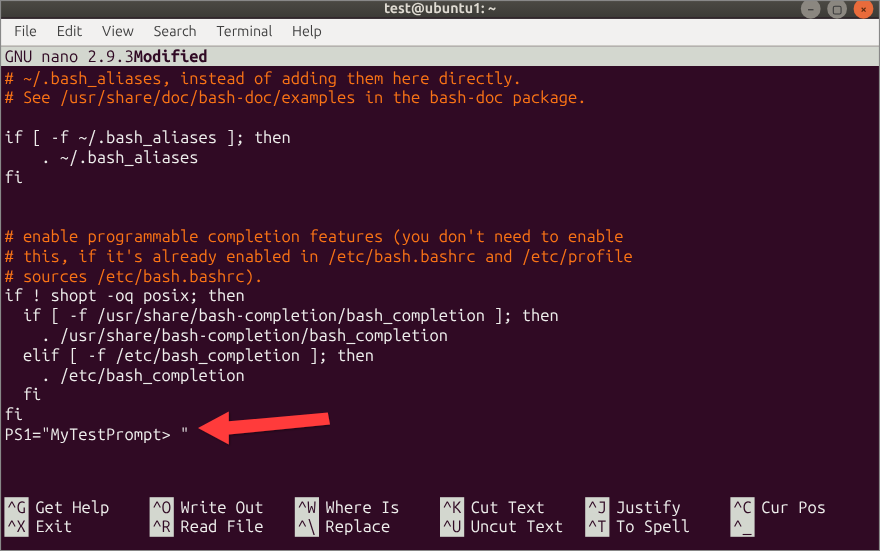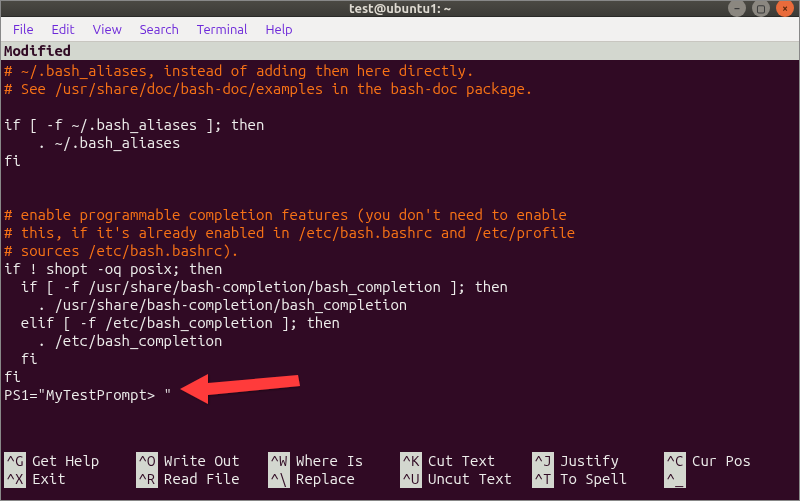--- a/index.html
+++ b/index.html
@@ -45,21 +45,21 @@
     .wc-max { background: #8b8780; }
     .wc-close { background: #e96b3b; color: #5a2a10; }
     .menubar {
       height: 25px;
       background: #f2f1f0;
       display: flex;
       align-items: center;
       padding: 0 4px;
       font-family: "Ubuntu", sans-serif;
       font-size: 13px;
-      color: #6d28d9;
+      color: #404040;
       border-bottom: 1px solid #c8c6c0;
     }
     .menu-item { padding: 3px 9px; cursor: pointer; }
     .terminal {
       background: #300a24;
       color: #eeeeec;
       font-size: 15px;
       line-height: 18px;
       padding: 0;
       height: calc(100% - 53px);
@@ -133,20 +133,21 @@
   <div class="menu-item">File</div>
   <div class="menu-item">Edit</div>
   <div class="menu-item">View</div>
   <div class="menu-item">Search</div>
   <div class="menu-item">Terminal</div>
   <div class="menu-item">Help</div>
 </div>
 
 <div class="terminal">
   <div class="nano-header">
+    <span class="nh-left">GNU nano 2.9.3</span>
     <span class="nh-right">Modified</span>
   </div>
 
   <div class="editor-body" id="editor-body"><div class="line"><span class="comment"># ~/.bash_aliases, instead of adding them here directly.</span></div><div class="line"><span class="comment"># See /usr/share/doc/bash-doc/examples in the bash-doc package.</span></div><div class="line"><span class="code"></span></div><div class="line"><span class="code">if [ -f ~/.bash_aliases ]; then</span></div><div class="line"><span class="code">    . ~/.bash_aliases</span></div><div class="line"><span class="code">fi</span></div><div class="line"><span class="code"></span></div><div class="line"><span class="code"></span></div><div class="line"><span class="comment"># enable programmable completion features (you don't need to enable</span></div><div class="line"><span class="comment"># this, if it's already enabled in /etc/bash.bashrc and /etc/profile</span></div><div class="line"><span class="comment"># sources /etc/bash.bashrc).</span></div><div class="line"><span class="code">if ! shopt -oq posix; then</span></div><div class="line"><span class="code">  if [ -f /usr/share/bash-completion/bash_completion ]; then</span></div><div class="line"><span class="code">    . /usr/share/bash-completion/bash_completion</span></div><div class="line"><span class="code">  elif [ -f /etc/bash_completion ]; then</span></div><div class="line"><span class="code">    . /etc/bash_completion</span></div><div class="line"><span class="code">  fi</span></div><div class="line"><span class="code">fi</span></div><div class="line"><span class="code">PS1="MyTestPrompt&gt; "</span></div></div>
 
   <svg class="arrow" width="120" height="50" viewBox="0 0 120 50">
     <defs>
       <filter id="ds" x="-20%" y="-20%" width="140%" height="140%">
         <feDropShadow dx="1" dy="1" stdDeviation="1" flood-color="#000" flood-opacity="0.4"></feDropShadow>
       </filter>

